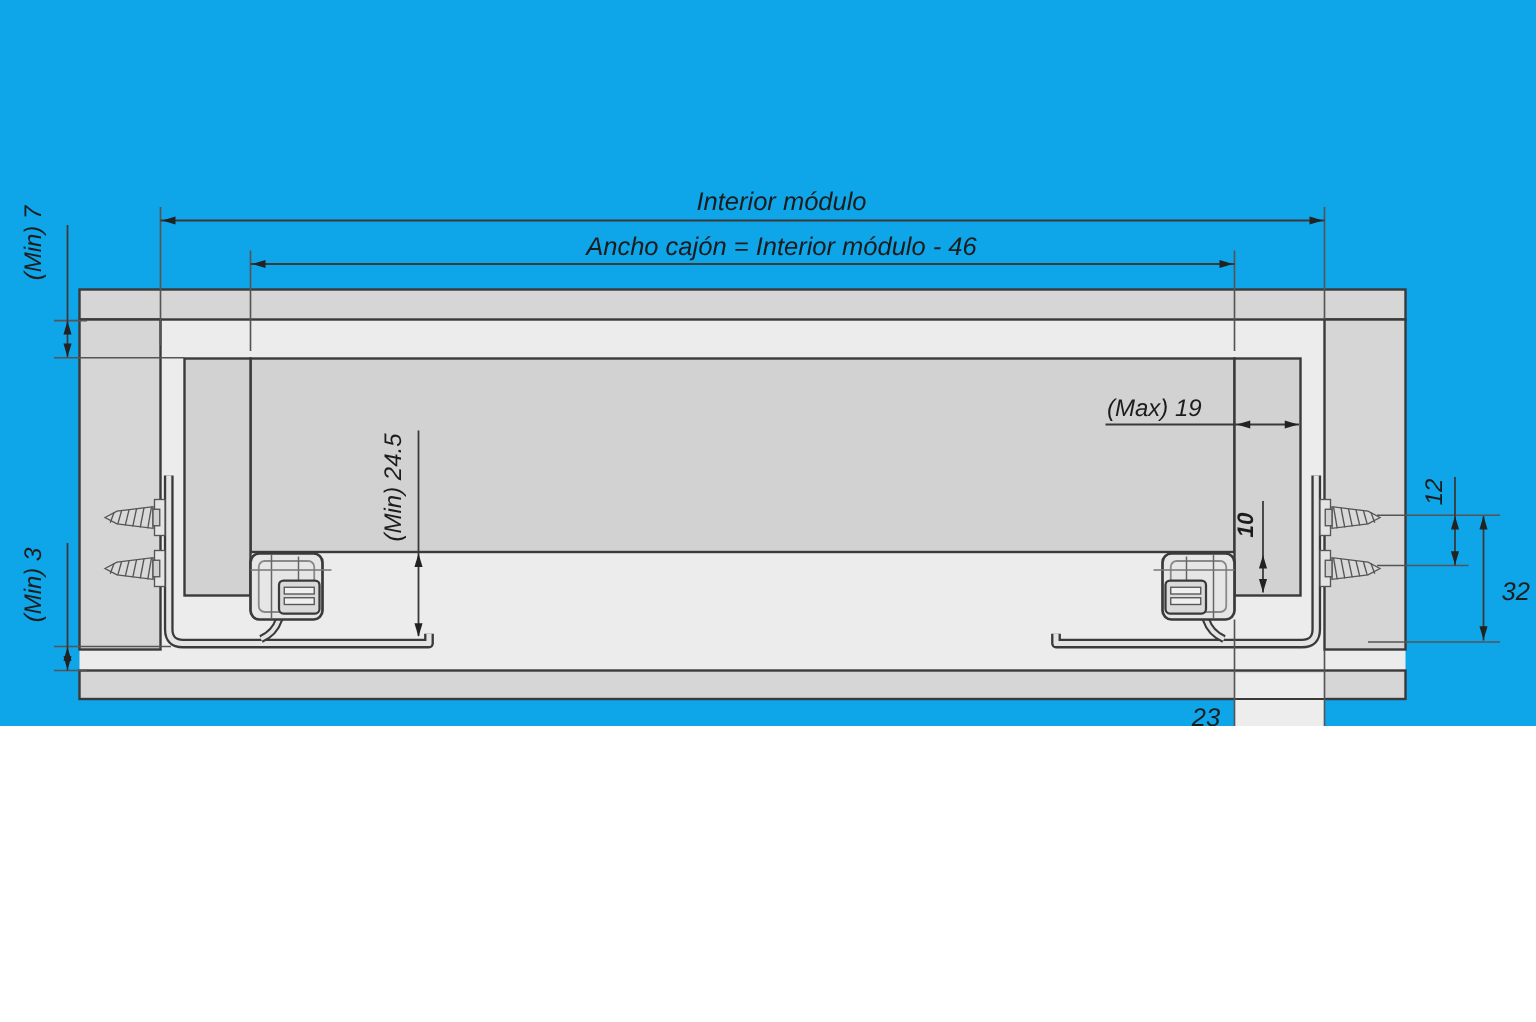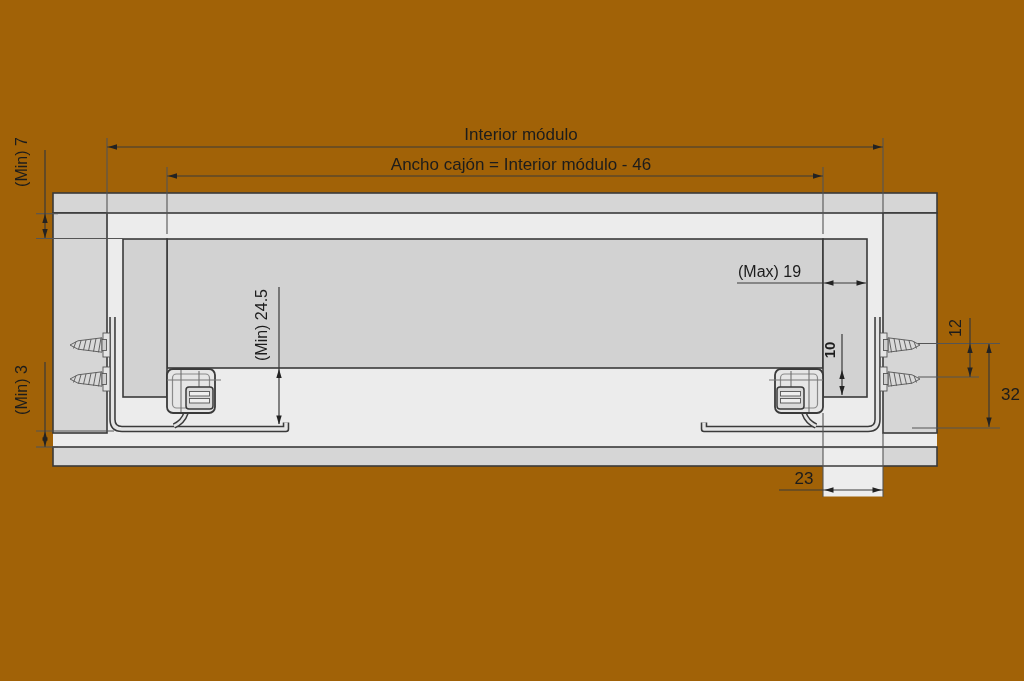--- a/index.html
+++ b/index.html
@@ -3,23 +3,24 @@
 <meta charset="utf-8">
 <style>
   html, body {
     margin: 0;
     padding: 0;
     background: #ffffff;
   }
   .stage {
     position: relative;
     width: 1024px;
-    height: 681px;
-    background: #a16207;
+    height: 484px;
+    background: #0ea5e9;
     overflow: hidden;
+    font-style: italic;
   }
   svg text {
     font-family: "Liberation Sans", sans-serif;
     fill: #1c1c1c;
   }
   .t17 { font-size: 17px; }
   .t16 { font-size: 16px; }
   .t16b { font-size: 15px; font-weight: bold; }
 </style>
 </head>

